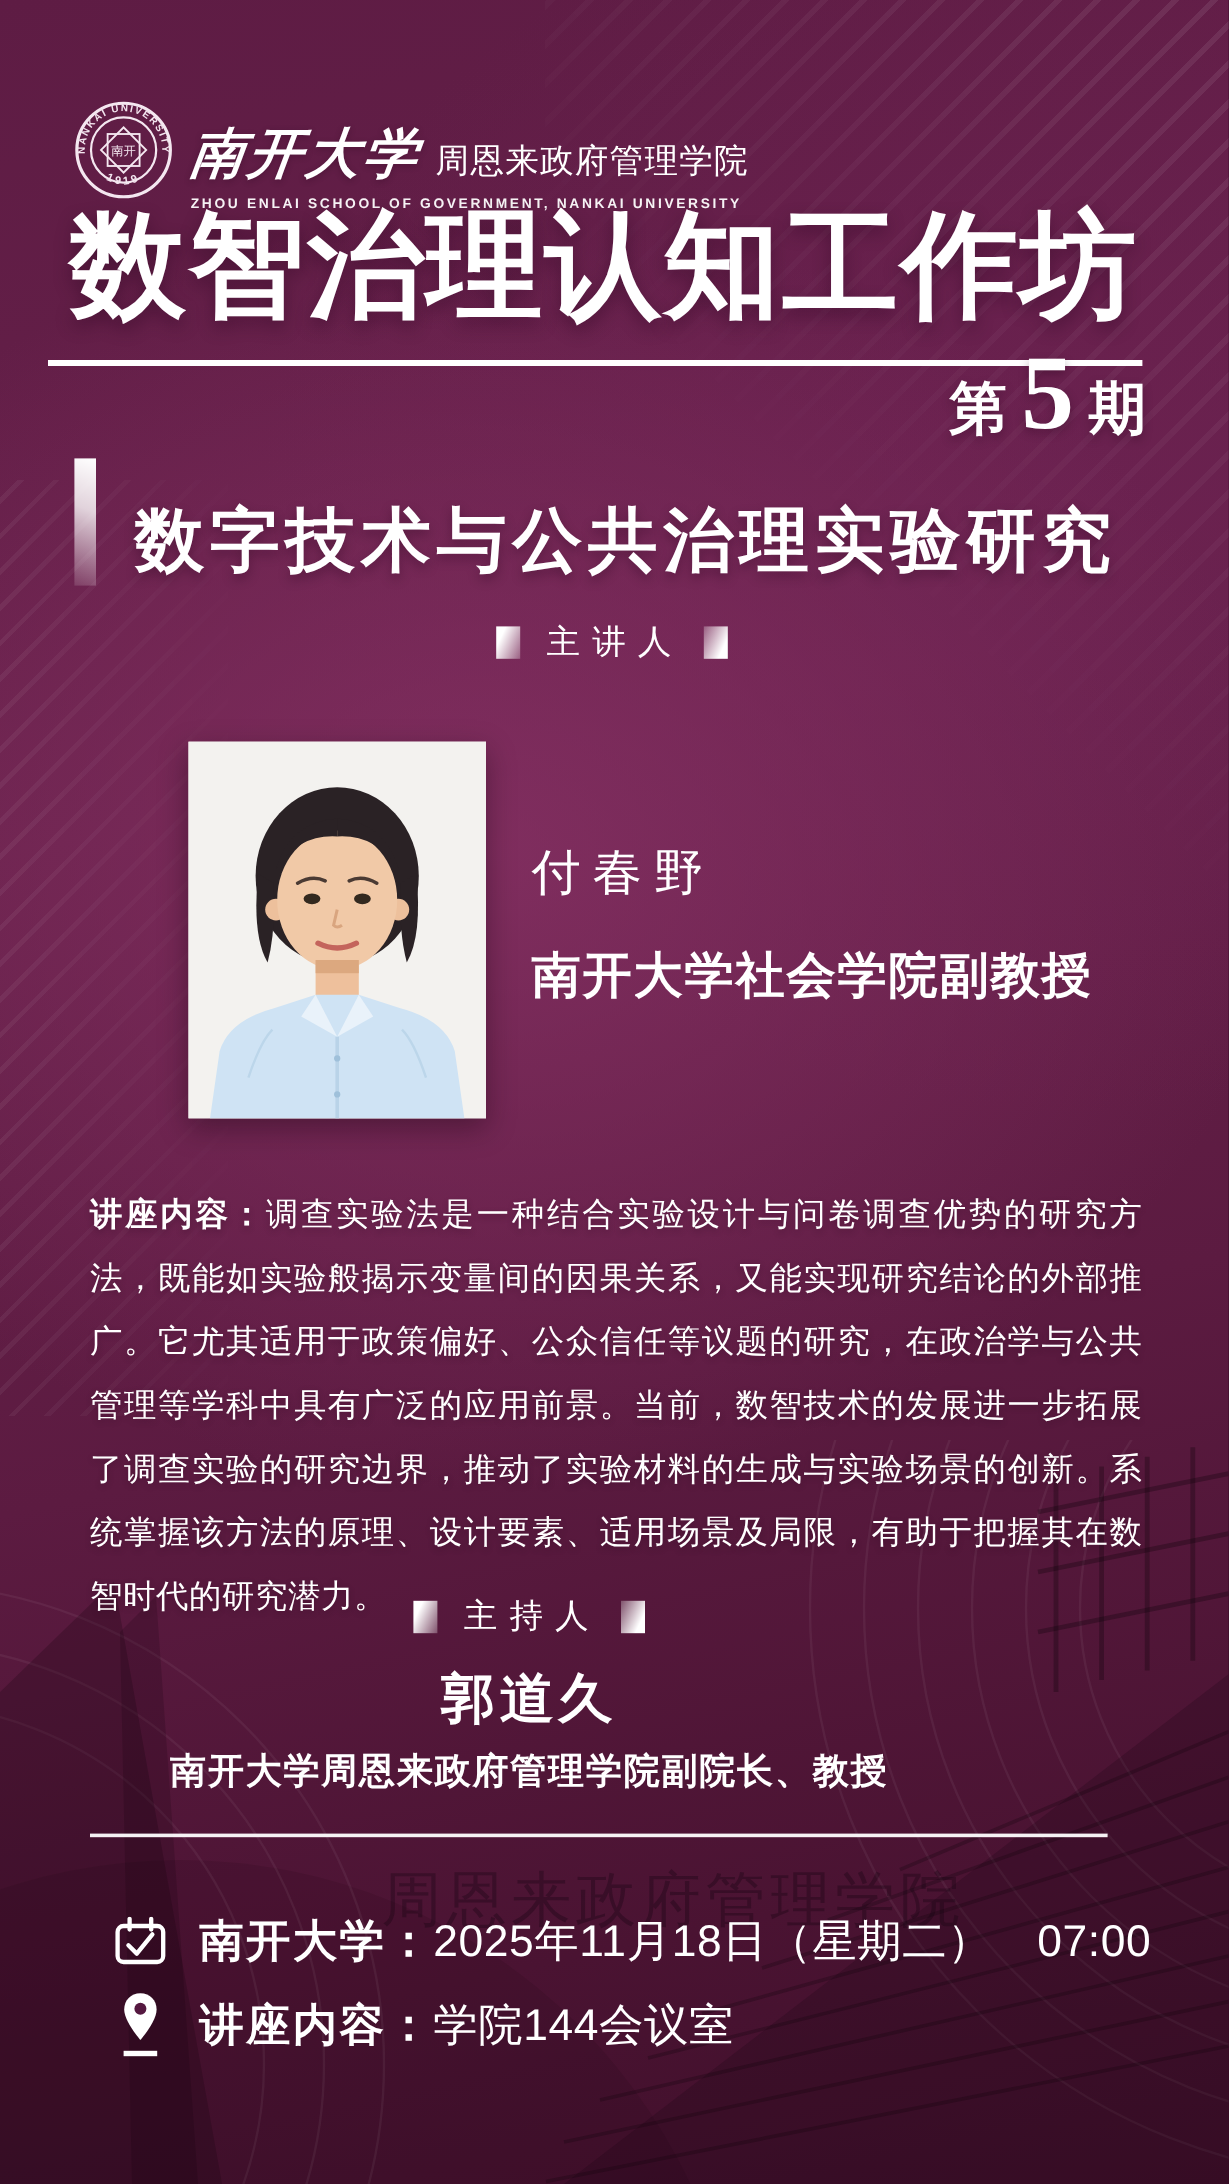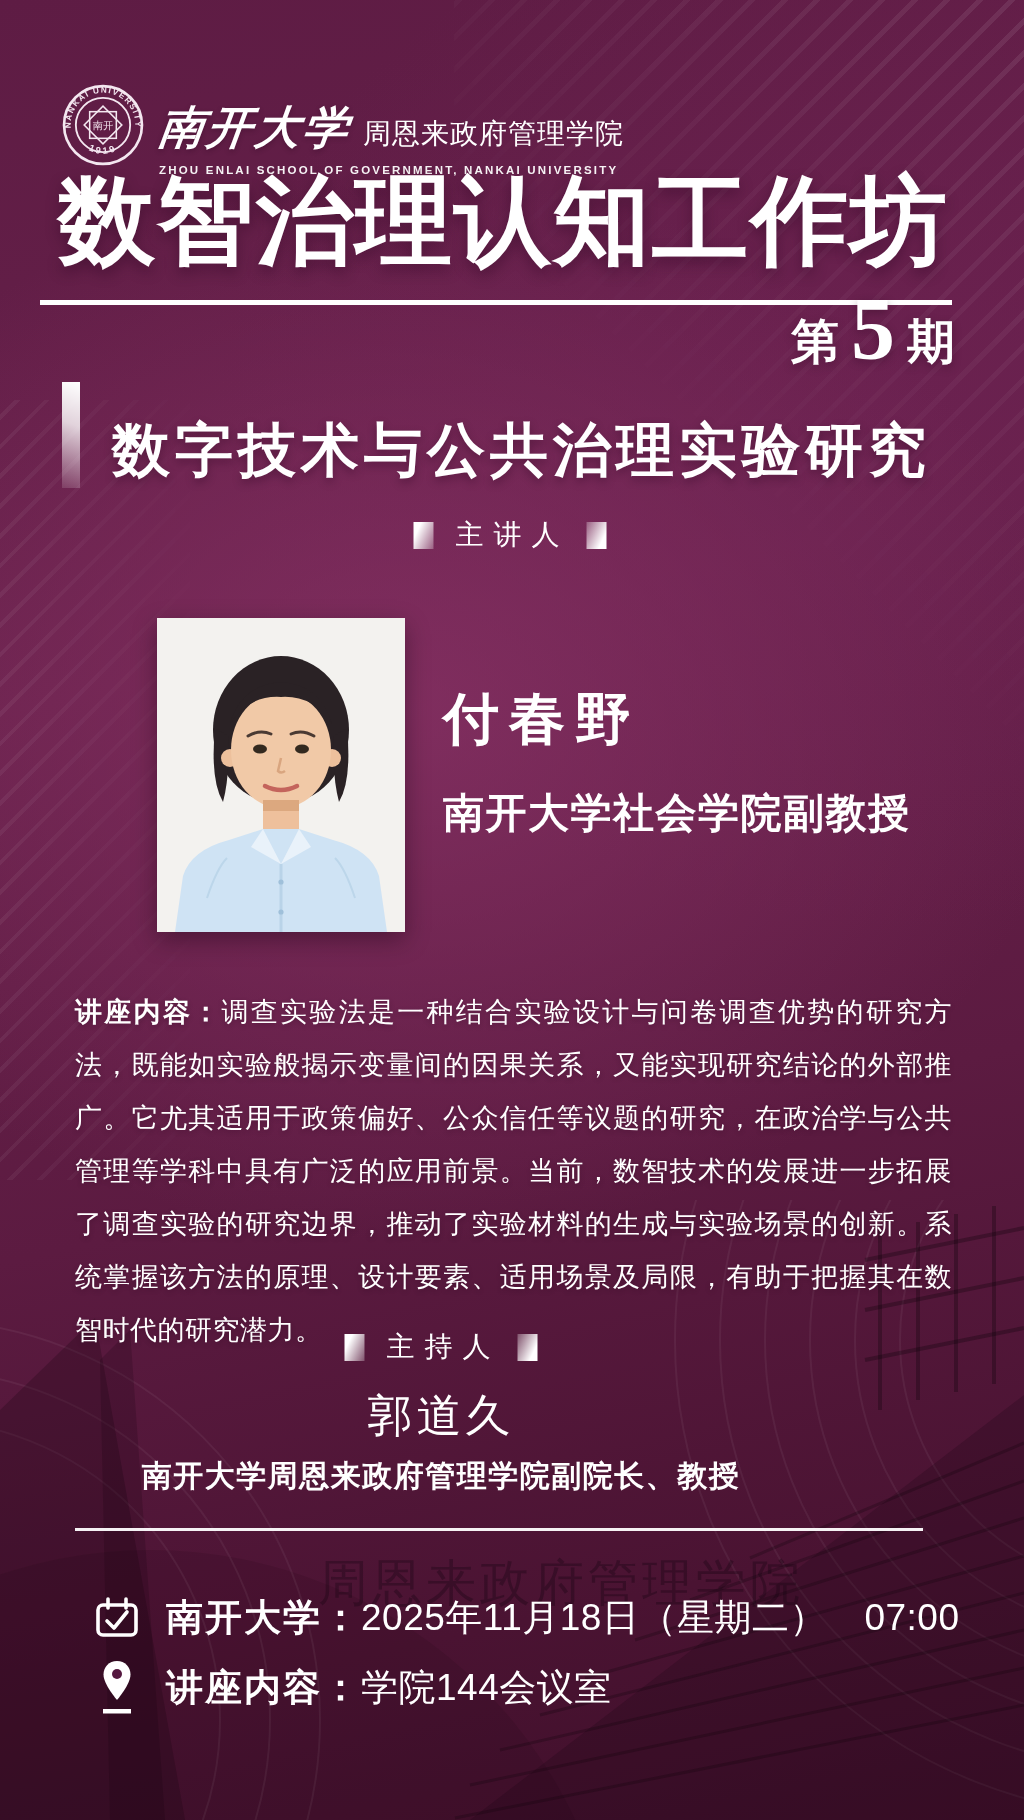--- a/index.html
+++ b/index.html
@@ -52,30 +52,30 @@
   .badge{position:absolute; display:flex; align-items:center; gap:17px;}
   .badge .block{width:20px; height:27px;}
   .block-l{background:linear-gradient(115deg, #ffffff 25%, rgba(255,255,255,0.25) 100%);}
   .block-r{background:linear-gradient(295deg, #ffffff 25%, rgba(255,255,255,0.25) 100%);}
   .badge-text{font-size:28px; font-weight:500; letter-spacing:10px; text-indent:5px;}
   .speaker-badge{left:510px; top:516px; transform:translateX(-50%);}
   .host-badge{left:441px; top:1328px; transform:translateX(-50%);}
   
   .photo{position:absolute; left:157px; top:618px; width:248px; height:314px; background:#f3f2ef;
     box-shadow:0 8px 22px rgba(25,4,18,0.4);}
-  .speaker-name{position:absolute; left:443px; top:682px; font-size:56px; font-weight:700; letter-spacing:10px;}
+  .speaker-name{position:absolute; left:443px; top:700px; font-size:41px; font-weight:400; letter-spacing:10px;}
   .speaker-affil{position:absolute; left:443px; top:786px; font-size:41px; font-weight:700; letter-spacing:1.5px;}
   
   .abstract{position:absolute; left:75px; top:986px; width:877px; margin:0;
     font-family:Liberation Serif, serif; font-size:27px; line-height:53px; letter-spacing:0.5px;
     text-align:justify; text-shadow:0 2px 5px rgba(40,5,30,0.3);}
   .abstract b{font-weight:700;}
   
   .host-name{position:absolute; left:441px; top:1386px; transform:translateX(-50%); white-space:nowrap;
-    font-size:45px; font-weight:400; letter-spacing:4px;}
+    font-size:45px; font-weight:700; letter-spacing:4px;}
   .host-affil{position:absolute; left:441px; top:1456px; transform:translateX(-50%); white-space:nowrap;
     font-size:30px; font-weight:700; letter-spacing:1.5px;}
   .divider{position:absolute; left:75px; top:1528px; width:848px; height:3px; background:rgba(255,255,255,0.95);}
   
   .info-row{position:absolute; left:90px; display:flex; align-items:center;}
   .info-icon{width:54px; display:flex; justify-content:center; flex:0 0 auto;}
   .info-text{margin-left:22px; font-size:37px; white-space:nowrap;}
   .info-label{font-weight:700; letter-spacing:2px;}
   .info-value{font-weight:400; letter-spacing:0.5px;}
   .info-time{top:1594px; height:48px;}

